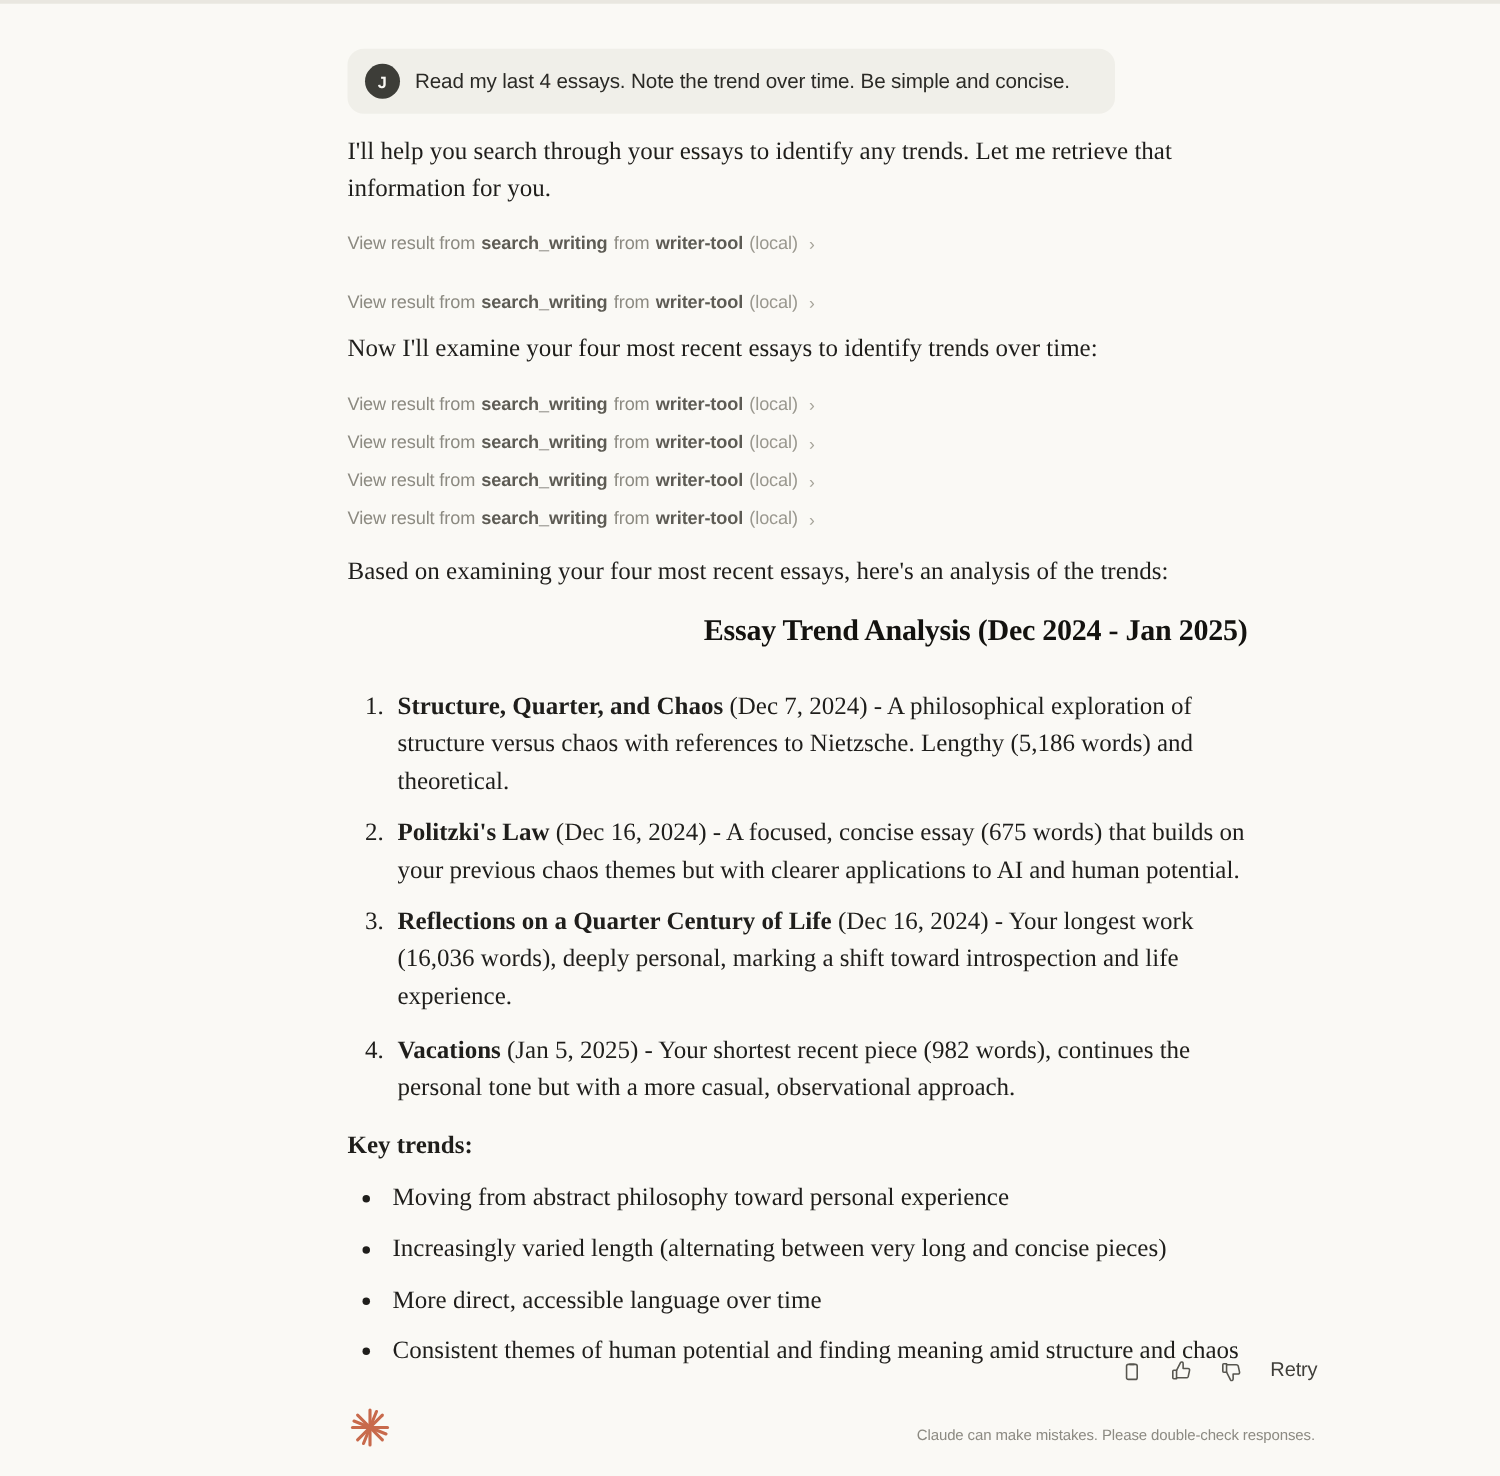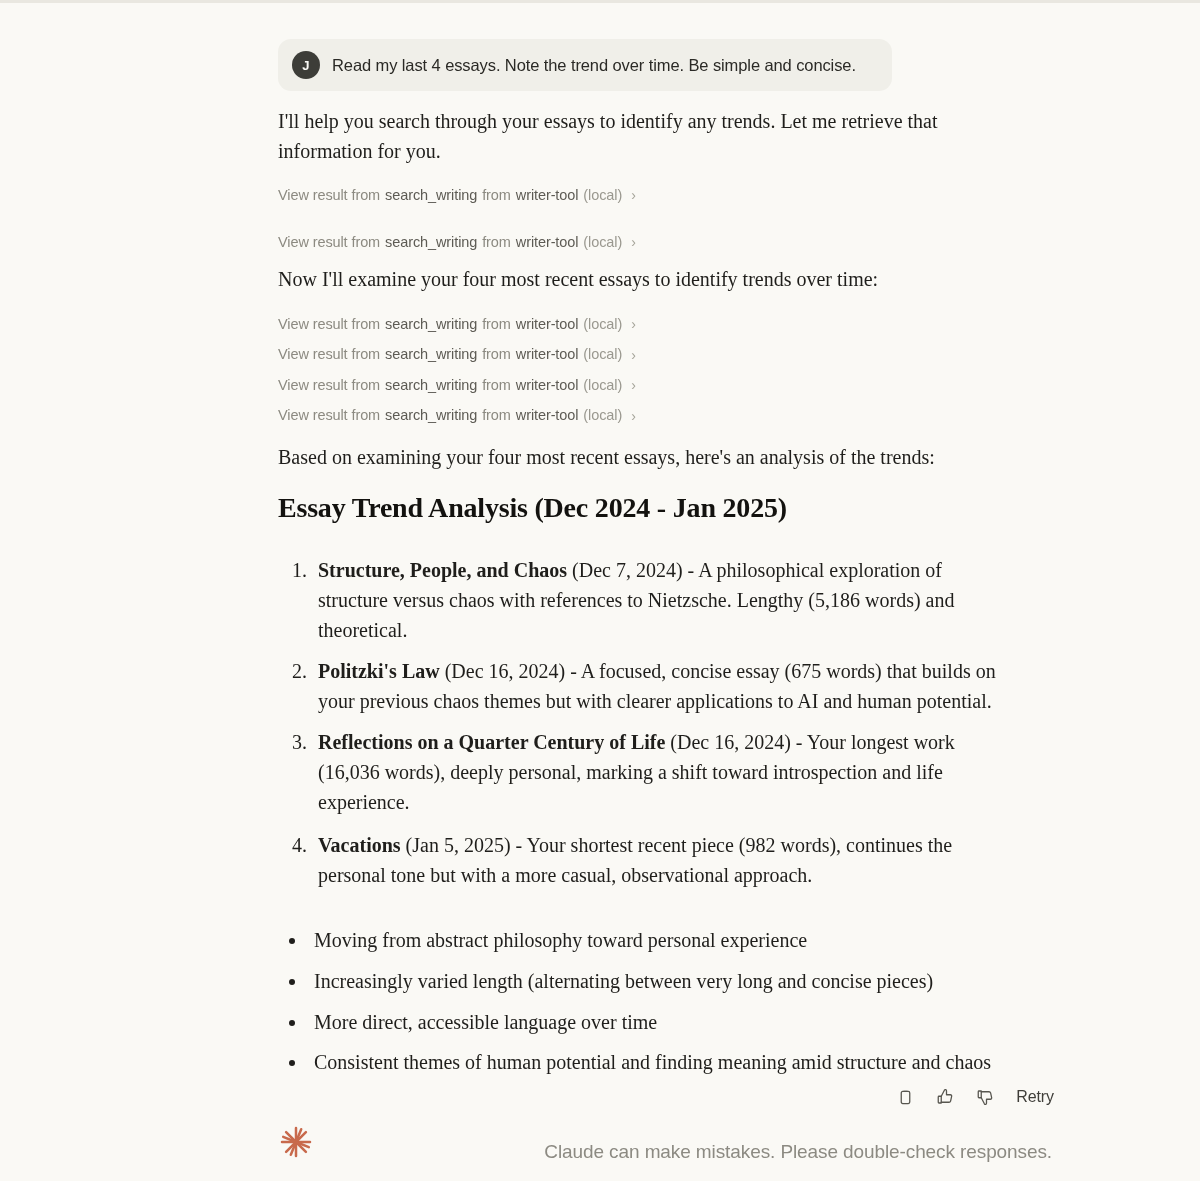--- a/index.html
+++ b/index.html
@@ -67,46 +67,47 @@
     max-width: 690px;
   }
   .p.tight { padding-bottom: 0; }
   .gap-12 { height: 12px; }
   .gap-16 { height: 16px; }
   .gap-20 { height: 20px; }
   .gap-8 { height: 8px; }
 
   h2.section-title {
     font-family: "Liberation Serif", serif;
-    font-size: 28px;
+    font-size: 24px;
     font-weight: 700;
     color: #13120f;
     margin: 0;
     padding: 0;
     letter-spacing: -0.2px;
+    text-align: right;
   }
 
   
   .tool-row {
     display: flex;
     align-items: center;
     gap: 5px;
     font-family: "Liberation Sans", sans-serif;
     font-size: 14.5px;
     color: #8c8a81;
     line-height: 1;
     padding: 8px 0;
     cursor: pointer;
     width: fit-content;
     letter-spacing: -0.1px;
     justify-content: space-between;
   }
   .tool-row b {
     color: #5d5b54;
-    font-weight: 400;
+    font-weight: 700;
   }
   .tool-row .paren { color: #9a988f; }
   .chev {
     display: inline-block;
     margin-left: 4px;
     color: #a6a49a;
     font-size: 14px;
     line-height: 1;
   }
 
@@ -165,21 +166,21 @@
     position: absolute;
     left: 276px;
     top: 1122px;
     width: 40px; height: 40px;
   }
   .disclaimer {
     position: absolute;
     right: 148px;
     top: 1141px;
     font-family: "Liberation Sans", sans-serif;
-    font-size: 19px;
+    font-size: 12px;
     color: #8c8a82;
     letter-spacing: -0.1px;
   }
 </style>
 </head>
 <body>
 
 <div class="page">
   <div class="top-rule"></div>
 
@@ -267,28 +268,29 @@
       <div class="gap-20"></div>
 
       <h2 class="section-title">Essay Trend Analysis (Dec 2024 - Jan 2025)</h2>
 
       <div class="gap-16"></div>
 
 
       <div class="gap-16"></div>
 
       <ol class="numlist">
-        <li><span class="b">Structure, People, and Chaos</span><span> (Dec 7, 2024) - A philosophical exploration of structure versus chaos with references to Nietzsche. Lengthy (5,186 words) and theoretical.</span></li>
+        <li><span class="b">Structure, Quarter, and Chaos</span><span> (Dec 7, 2024) - A philosophical exploration of structure versus chaos with references to Nietzsche. Lengthy (5,186 words) and theoretical.</span></li>
         <li><span class="b">Politzki's Law</span><span> (Dec 16, 2024) - A focused, concise essay (675 words) that builds on your previous chaos themes but with clearer applications to AI and human potential.</span></li>
         <li><span class="b">Reflections on a Quarter Century of Life</span><span> (Dec 16, 2024) - Your longest work (16,036 words), deeply personal, marking a shift toward introspection and life experience.</span></li>
         <li><span class="b">Vacations</span><span> (Jan 5, 2025) - Your shortest recent piece (982 words), continues the personal tone but with a more casual, observational approach.</span></li>
       </ol>
 
       <div class="gap-20"></div>
 
+      <div class="keytrends">Key trends:</div>
 
       <div class="gap-16"></div>
 
       <ul class="bullist">
         <li>Moving from abstract philosophy toward personal experience</li>
         <li>Increasingly varied length (alternating between very long and concise pieces)</li>
         <li>More direct, accessible language over time</li>
         <li>Consistent themes of human potential and finding meaning amid structure and chaos</li>
 
       </ul>

